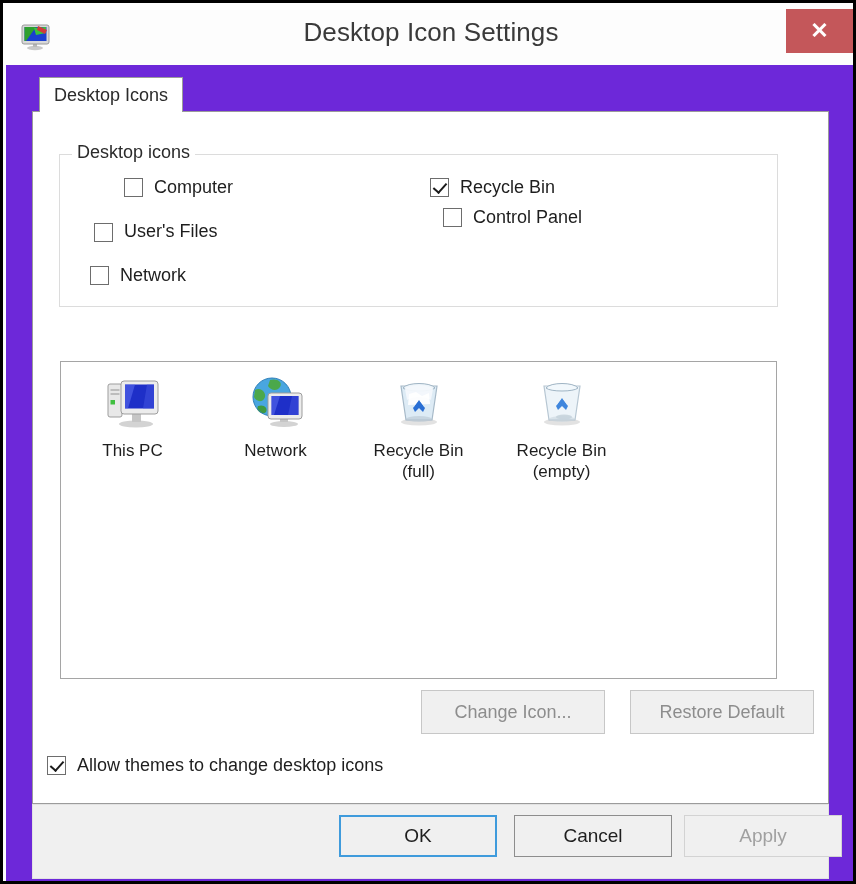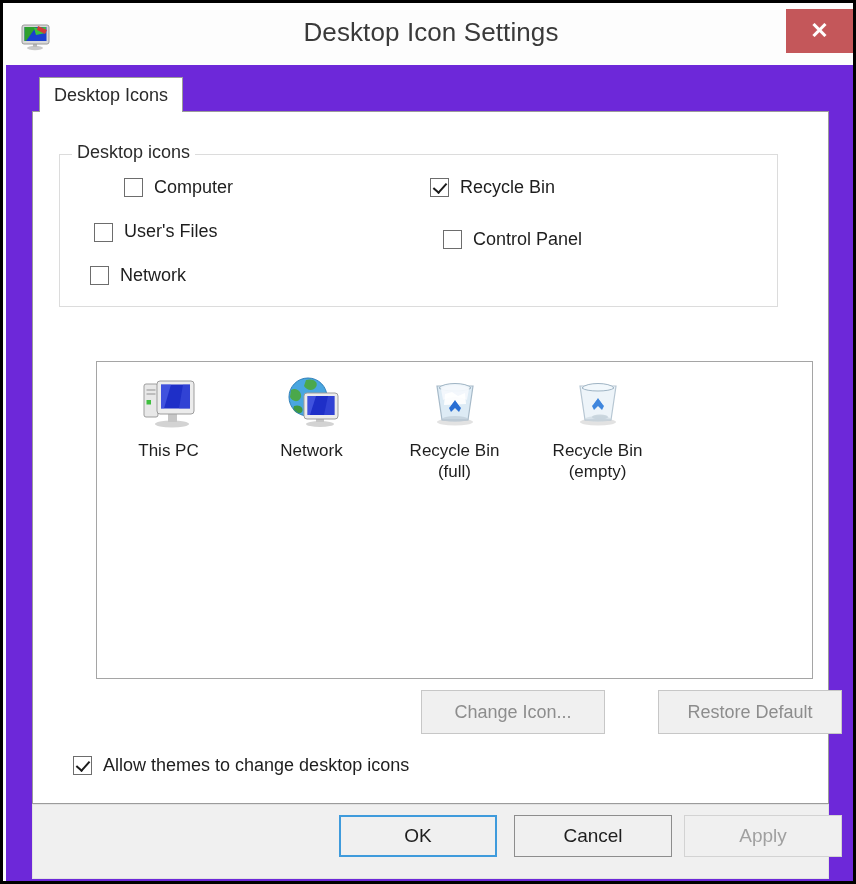--- a/index.html
+++ b/index.html
@@ -172,21 +172,20 @@
   
   #preview-box {
     position: absolute;
     left: 27px;
     top: 249px;
     width: 717px;
     height: 318px;
     box-sizing: border-box;
     border: 1px solid #a5a5a5;
     background: #ffffff;
-    margin-left: 36px;
   }
   #preview-items {
     position: absolute;
     left: 0; top: 10px;
     width: 717px;
     display: flex;
   }
   .preview-item {
     width: 143px;
     display: flex;
@@ -219,25 +218,25 @@
     background: #f0f0f0;
     font-size: 18px;
     color: #8d8d8d;
     display: flex;
     align-items: center;
     justify-content: center;
     position: absolute;
     white-space: nowrap;
   }
   #btn-change-icon { left: 388px; top: 578px; width: 184px; height: 44px; }
-  #btn-restore-default { left: 597px; top: 578px; width: 184px; height: 44px; margin-left: 28px; }
+  #btn-restore-default { left: 597px; top: 578px; width: 184px; height: 44px; }
 
   #allow-themes-row {
     position: absolute;
-    left: 40px;
+    left: 14px;
     top: 643px;
   }
 
   
   #footer {
     position: absolute;
     left: 26px;
     top: 798px;
     width: 797px;
     height: 75px;
@@ -315,21 +314,21 @@
                 <span class="cb-label">User's Files</span>
               </div>
               <div class="cb-row" style="left: 30px; top: 110px;">
                 <span class="cb-box"></span>
                 <span class="cb-label">Network</span>
               </div>
               <div class="cb-row" style="left: 370px; top: 22px;">
                 <span class="cb-box checked"></span>
                 <span class="cb-label">Recycle Bin</span>
               </div>
-              <div class="cb-row" style="left: 370px; top: 74px; padding-left: 13px;">
+              <div class="cb-row" style="left: 370px; top: 52px; padding-left: 13px;">
                 <span class="cb-box"></span>
                 <span class="cb-label">Control Panel</span>
               </div>
             </div>
         </div>
 
         <div id="preview-box">
           <div id="preview-items">
               <div class="preview-item">
                 <span class="preview-icon"><svg width="60" height="60" viewBox="0 0 60 60">

